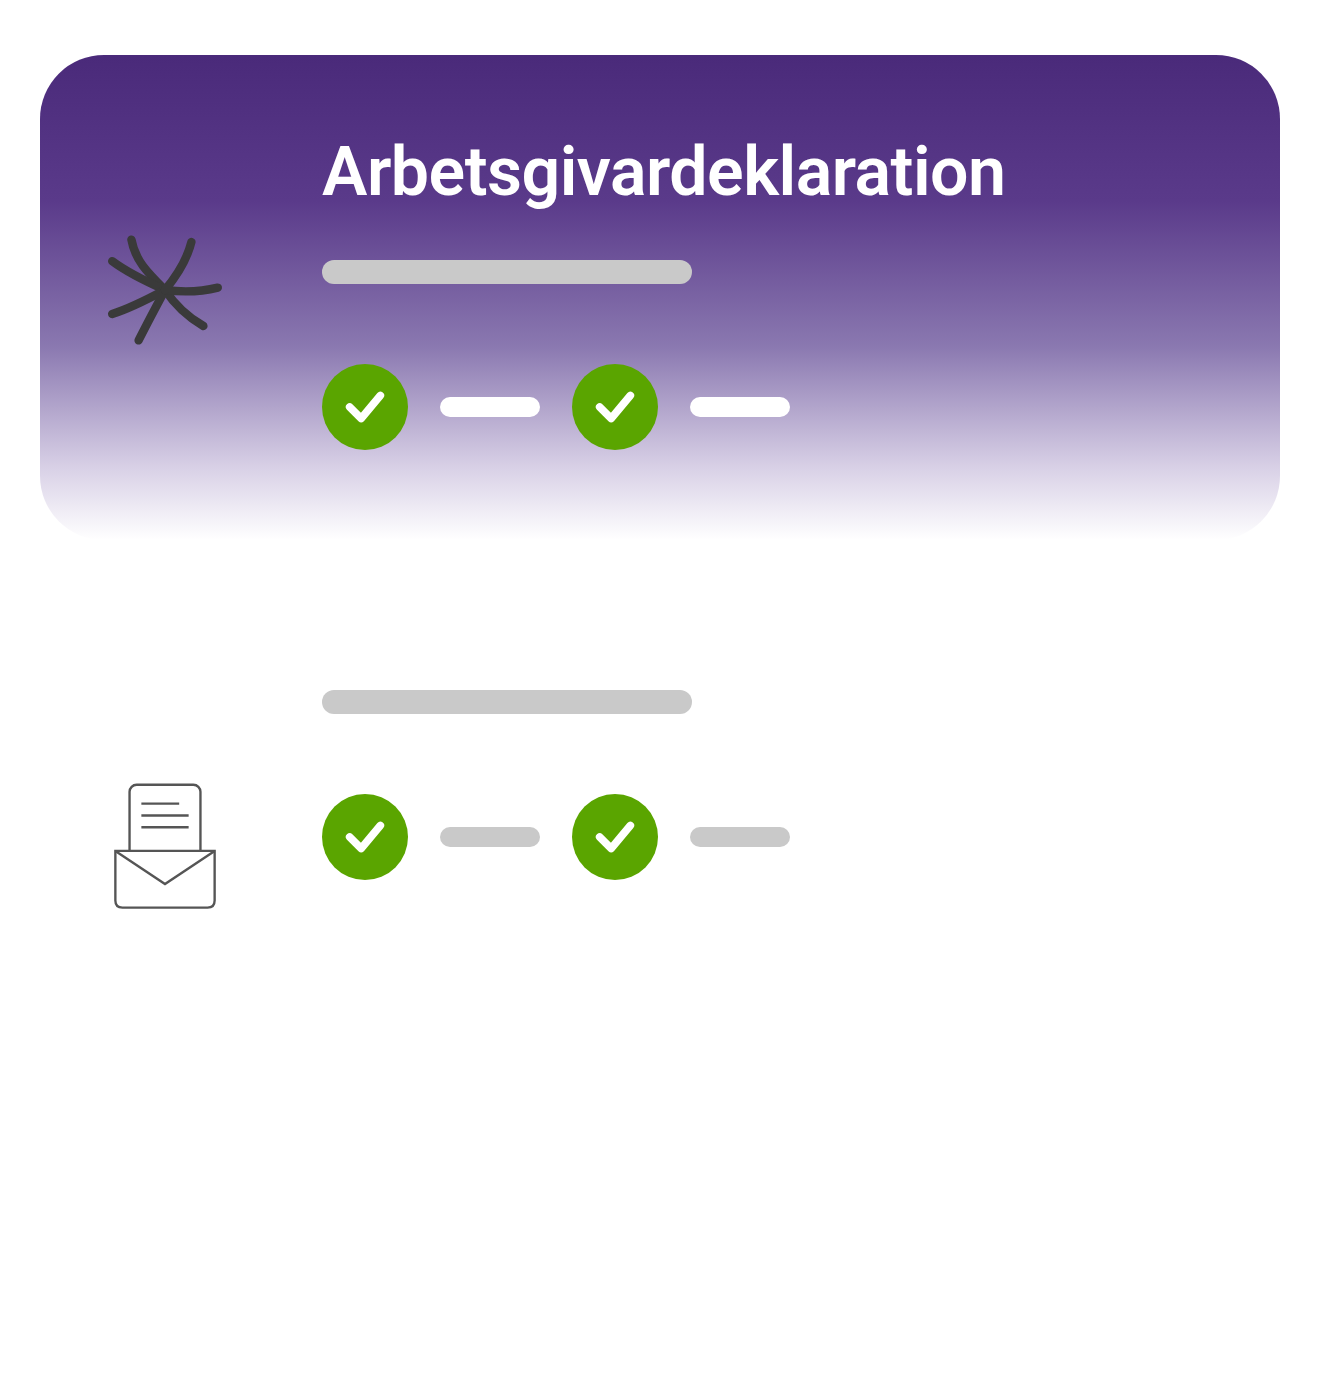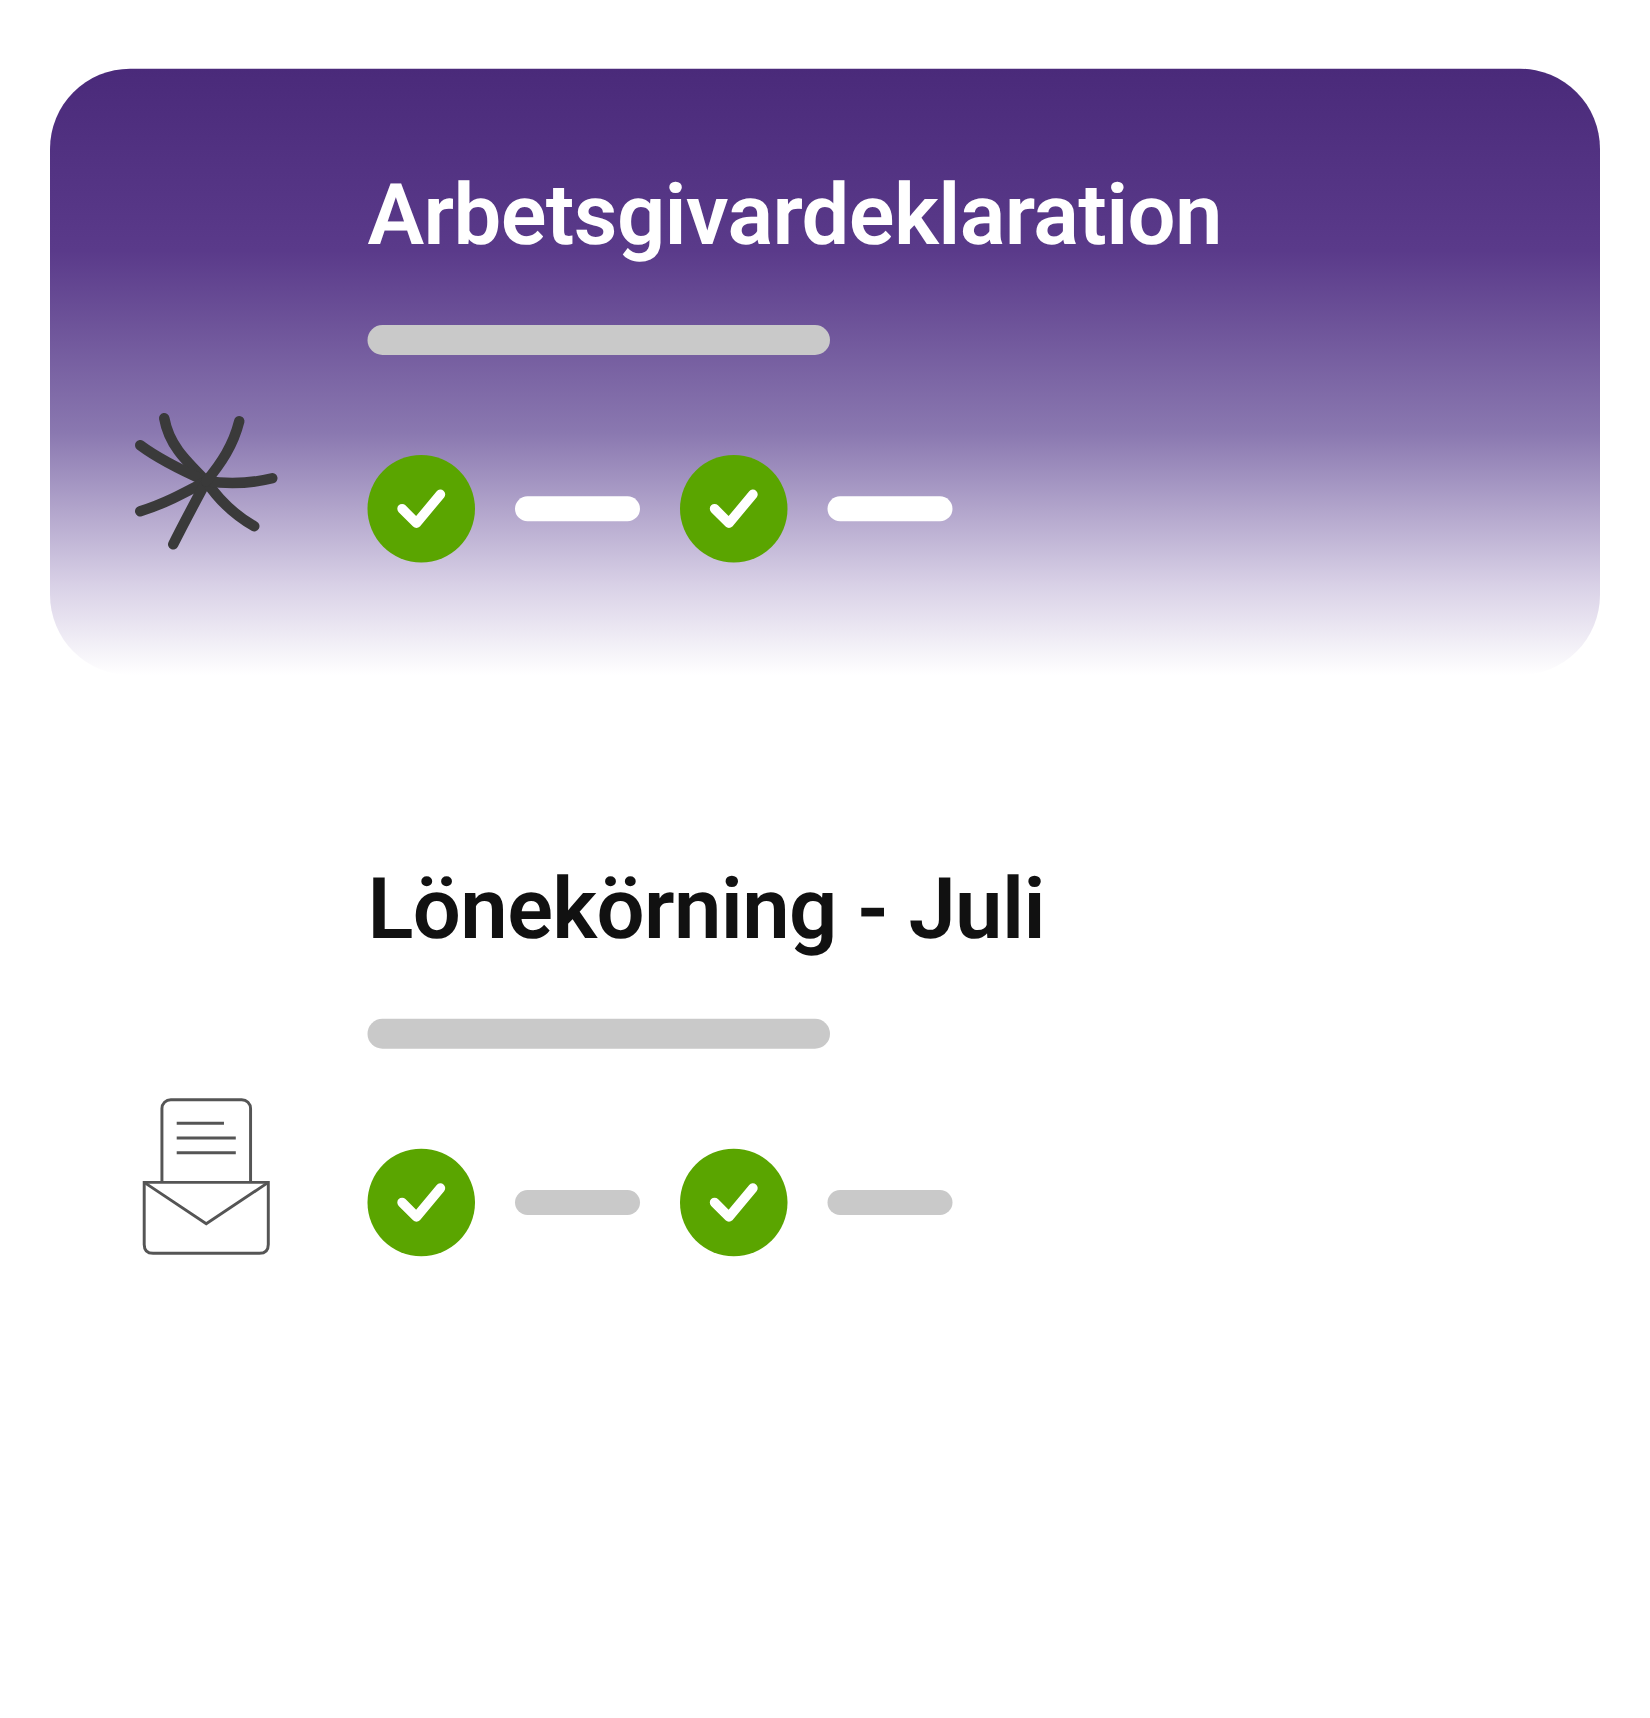--- a/index.html
+++ b/index.html
@@ -7,22 +7,22 @@
     width: 1320px;
     height: 1374px;
     background: #ffffff;
     font-family: -apple-system, BlinkMacSystemFont, "Segoe UI", Roboto, Helvetica, Arial, sans-serif;
     padding: 55px 40px;
   }
   .card {
     border-radius: 64px;
     padding: 80px 60px 90px 60px;
     display: flex;
-    align-items: flex-end;
-    gap: 64px;
+    align-items: flex-start;
+    gap: 92px;
     margin-bottom: 110px;
   }
   .card-purple {
     background: linear-gradient(to bottom, #4a2a7a 0%, #5a3a8a 30%, #8a78b0 60%, #d8d0e6 85%, #ffffff 100%);
   }
   .card-white {
     background: #ffffff;
     padding-top: 40px;
   }
   .card-icon {
@@ -129,21 +129,20 @@
       <line x1="30" y1="20" x2="62" y2="20" stroke="#555" stroke-width="2"></line>
       <line x1="30" y1="30" x2="70" y2="30" stroke="#555" stroke-width="2"></line>
       <line x1="30" y1="40" x2="70" y2="40" stroke="#555" stroke-width="2"></line>
 
       <path d="M8 60 L92 60 L92 102 Q92 108 86 108 L14 108 Q8 108 8 102 Z" fill="#ffffff" stroke="#555" stroke-width="2"></path>
 
       <path d="M8 60 L50 88 L92 60" fill="none" stroke="#555" stroke-width="2"></path>
     </svg>
   </div>
   <div class="card-body">
-    <h2 class="card-title">Lönekörning - Juli</h2>
     <div class="placeholder-bar"></div>
     <div class="steps-row">
       <div class="check-circle">
         <svg viewBox="0 0 24 24">
             <path d="M4 12 L10 18 L20 6" fill="none" stroke="#ffffff" stroke-width="4" stroke-linecap="round" stroke-linejoin="round"></path>
           </svg>
       </div>
       <div class="step-dash"></div>
       <div class="check-circle">
         <svg viewBox="0 0 24 24">

